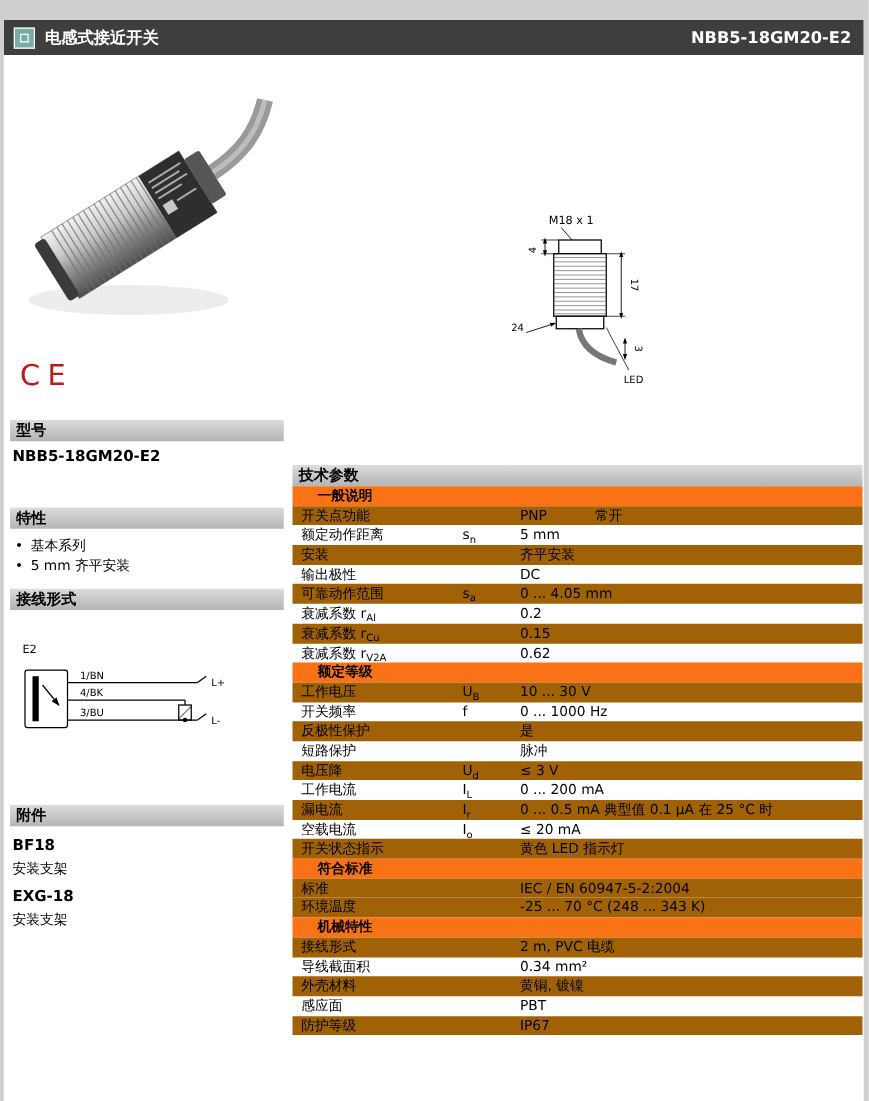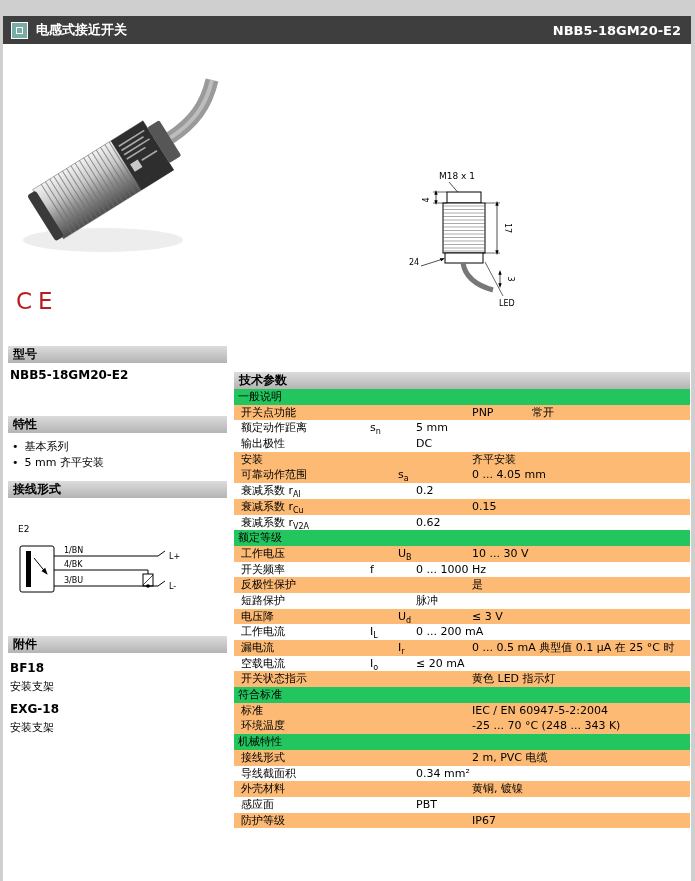--- a/index.html
+++ b/index.html
@@ -32,41 +32,41 @@
   .right-col { width:456px; flex:none; margin-left:7px; }
 
   .bar {
     height:17px; line-height:17px; font-weight:bold; font-size:12px;
     padding-left:5px; background:linear-gradient(#dcdcdc,#b4b4b4);
   }
   
   .photo { width:219px; height:212px; }
   .ce-mark { height:34px; padding:4px 0 0 8px; font-size:23px; letter-spacing:6px; color:#b91c1c; }
   .model-text { font-weight:bold; font-size:12px; padding:5px 0 0 2px; height:22px; }
-  .bar-model { margin-top:28px; }
+  .bar-model { margin-top:18px; }
   .bar-features { margin-top:31px; }
   .features { list-style:none; padding:6px 0 0 4px; font-size:11px; }
   .features li { line-height:16px; }
   .features li::before { content:"•"; margin-right:6px; }
   .bar-connection { margin-top:10px; }
   .wiring { width:219px; height:130px; margin-top:4px; }
-  .bar-accessories { }
+  .bar-accessories { margin-top:18px; }
   .acc-name { font-weight:bold; font-size:12px; padding:8px 0 0 2px; }
   .acc-desc { font-size:11px; padding:4px 0 0 2px; }
 
   
   .drawing { width:456px; height:304px; position:relative; }
   .drawing svg { position:absolute; left:165px; top:100px; }
 
   .t-sec {
-    background:#22c55e; font-weight:normal; font-size:11px;
-    height:15.7px; line-height:15.7px; padding-left:4px;
+    background:#f97316; font-weight:bold; font-size:11px;
+    height:15.7px; line-height:15.7px; padding-left:20px;
   }
   .t-row { display:flex; height:15.7px; line-height:15.7px; font-size:11px; }
-  .t-row.stripe { background:#fdba74;gap:28px; }
+  .t-row.stripe { background:#a16207; }
   .t-label { width:136px; padding-left:7px; flex:none; white-space:nowrap; }
   .t-sym { width:46px; flex:none; }
   .t-val { flex:1; white-space:nowrap; }
   .v-wide { display:inline-block; width:60px; }
   sub { font-size:8px; }
 
   svg text { font-family:"DejaVu Sans","Liberation Sans",sans-serif; }
 </style>
 </head>
 <body>
@@ -236,29 +236,29 @@
           <div class="t-row stripe">
             <div class="t-label">开关点功能</div>
             <div class="t-sym"></div>
             <div class="t-val"><span class="v-wide">PNP</span><span>常开</span></div>
           </div>
           <div class="t-row">
             <div class="t-label">额定动作距离</div>
             <div class="t-sym">s<sub>n</sub></div>
             <div class="t-val"><span>5 mm</span></div>
           </div>
+          <div class="t-row stripe">
+            <div class="t-label">安装</div>
+            <div class="t-sym"></div>
+            <div class="t-val"><span>齐平安装</span></div>
+          </div>
           <div class="t-row">
             <div class="t-label">输出极性</div>
             <div class="t-sym"></div>
             <div class="t-val"><span>DC</span></div>
-          </div>
-          <div class="t-row stripe">
-            <div class="t-label">安装</div>
-            <div class="t-sym"></div>
-            <div class="t-val"><span>齐平安装</span></div>
           </div>
           <div class="t-row stripe">
             <div class="t-label">可靠动作范围</div>
             <div class="t-sym">s<sub>a</sub></div>
             <div class="t-val"><span>0 ... 4.05 mm</span></div>
           </div>
           <div class="t-row">
             <div class="t-label">衰减系数 r<sub>Al</sub></div>
             <div class="t-sym"></div>
             <div class="t-val"><span>0.2</span></div>

